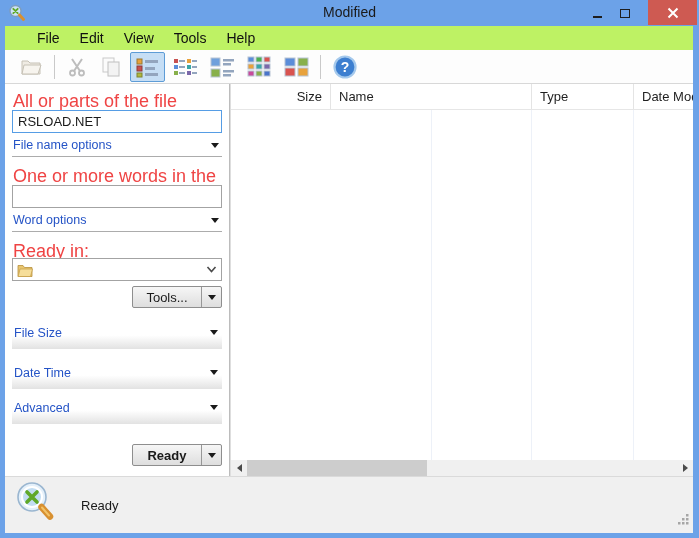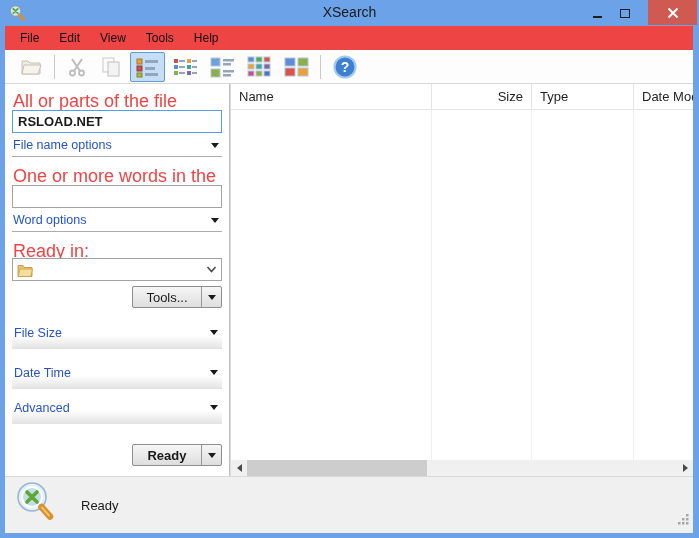--- a/index.html
+++ b/index.html
@@ -13,37 +13,37 @@
   .win-controls { position:absolute; right:2px; top:0; height:26px; display:flex; align-items:stretch; }
   .wc { width:28px; display:flex; align-items:center; justify-content:center; cursor:default; }
   .wc-min-glyph { width:9px; height:2px; background:#1e1e1e; margin-top:7px; }
   .wc-max-glyph { width:10px; height:9px; border:1px solid #1e1e1e; }
   .wc-close { width:49px; background:#CE5A52; margin-left:9px; height:25px; }
 
   
   .app-body { position:absolute; left:5px; top:26px; right:6px; bottom:5px; background:#fff; display:flex; flex-direction:column; }
 
   
-  .menubar { height:24px; display:flex; align-items:center; padding-left:5px; font-size:12px; color:#101010; background:#ef4444; }
+  .menubar { height:24px; display:flex; align-items:center; padding-left:22px; font-size:14px; color:#101010; background:#bef264; }
   .menu-item { padding:3px 10px; }
 
   
   .toolbar { height:34px; border-bottom:1px solid #D8D8D8; display:flex; align-items:center; padding-left:10px; background:#fdfdfd; }
   .tbtn { height:30px; padding:0 4px; display:flex; align-items:center; justify-content:center; margin-right:4px; }
   .tbtn.selected { background:#C6DEF5; border:1px solid #5E9CD6; border-radius:2px; }
   .tsep { width:1px; height:24px; background:#C9C9C9; margin:0 7px 0 3px; }
 
   
   .content { flex:1; display:flex; min-height:0; }
 
   
   .search-panel { width:224px; position:relative; background:#fff; flex:none; }
   .panel-divider { width:2px; flex:none; background:linear-gradient(to right,#ABABAB,#EFEFEF); }
   .plabel { position:absolute; left:8px; font-size:18px; color:#ef4444; }
-  .pinput { position:absolute; left:7px; right:7px; height:23px; border:1px solid #A3A3A3; font-size:13px; padding:0 5px; font-family:inherit; color:#1a1a1a; outline:none;font-weight:bold; }
+  .pinput { position:absolute; left:7px; right:7px; height:23px; border:1px solid #A3A3A3; font-size:13px; padding:0 5px; font-family:inherit; color:#1a1a1a; outline:none; }
   .pinput.focused { border:1px solid #569DE5; }
   .linkrow { position:absolute; left:7px; right:7px; height:21px; display:flex; align-items:center; justify-content:space-between; border-bottom:1px solid #ACACAC; padding:0 3px 2px 1px; cursor:default; }
   .linktext { color:#2453C6; font-size:12.5px; }
   .tri-down { width:0; height:0; border-left:4px solid transparent; border-right:4px solid transparent; border-top:5px solid #1a1a1a; }
   .combo { position:absolute; left:7px; right:7px; height:23px; border:1px solid #A3A3A3; background:#fff; display:flex; align-items:center; padding:0 4px; }
   .combo .spacer { flex:1; }
   .splitbtn { position:absolute; right:7px; width:90px; height:22px; display:flex; border:1px solid #8E8E8E; border-radius:2px; background:linear-gradient(#F6F6F6,#DEDEDE); font-size:13px; color:#1a1a1a; }
   .sb-main { flex:1; display:flex; align-items:center; justify-content:center; }
   .sb-arrow { width:20px; border-left:1px solid #979797; display:flex; align-items:center; justify-content:center; }
   .section-hdr { position:absolute; left:7px; right:7px; height:21px; display:flex; align-items:center; justify-content:space-between; padding:0 4px 12px 2px; background:linear-gradient(#FFFFFF 35%,#E2E2E2); cursor:default; }
@@ -79,21 +79,21 @@
 <div class="window">
 
   <div class="titlebar">
     <span class="app-icon">
       <svg width="18" height="18" viewBox="0 0 18 18">
         <circle cx="7.5" cy="7" r="5.5" fill="#CDE3F6" stroke="#7E9DBE" stroke-width="1.4"></circle>
         <path d="M5.3 4.8 L9.7 9.2 M9.7 4.8 L5.3 9.2" stroke="#5FA828" stroke-width="1.8" stroke-linecap="round"></path>
         <path d="M11.5 11 L15.5 15.5" stroke="#D89030" stroke-width="3" stroke-linecap="round"></path>
       </svg>
     </span>
-    <span class="win-title">XSearch</span>
+    <span class="win-title">Modified</span>
     <div class="win-controls">
       <div class="wc">
           <span class="wc-min-glyph"></span>
         </div>
       <div class="wc">
           <span class="wc-max-glyph"></span>
         </div>
       <div class="wc wc-close">
         <svg width="12" height="12" viewBox="0 0 12 12">
           <path d="M1.5 1.5 L10.5 10.5 M10.5 1.5 L1.5 10.5" stroke="#fff" stroke-width="2"></path>
@@ -256,22 +256,22 @@
           <div class="sb-arrow">
               <span class="tri-down"></span>
             </div>
         </div>
       </div>
 
       <div class="panel-divider"></div>
 
       <div class="listview">
         <div class="list-header">
+          <div class="hcell w-size right">Size</div>
           <div class="hcell w-name">Name</div>
-          <div class="hcell w-size right">Size</div>
           <div class="hcell w-type">Type</div>
           <div class="hcell last">Date Modified</div>
         </div>
         <div class="list-body">
           <div class="bcol w-name"></div>
           <div class="bcol w-size"></div>
           <div class="bcol w-type"></div>
           <div class="bcol last"></div>
         </div>
         <div class="hscroll">

